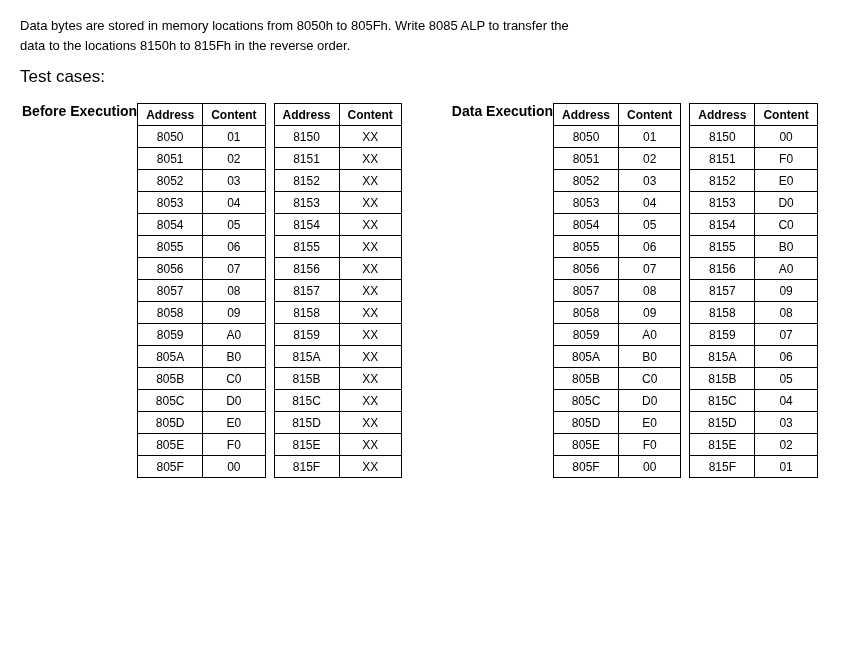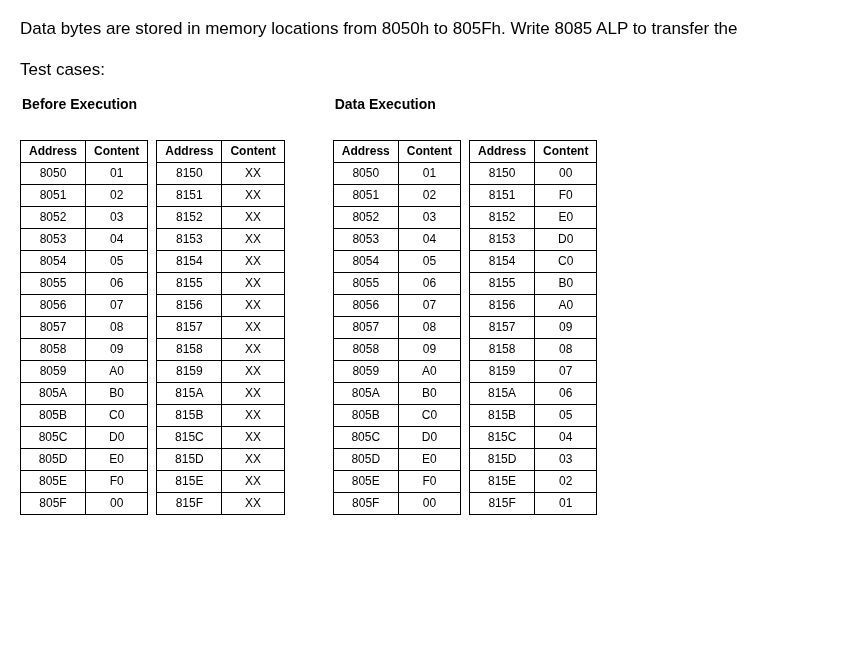--- a/index.html
+++ b/index.html
@@ -6,38 +6,36 @@
     body {
       font-family: Arial, sans-serif;
       font-size: 13px;
       background: #fff;
       color: #000;
       padding: 16px 20px;
       width: 868px;
       min-height: 656px;
     }
     .description {
-      font-size: 17px;
+      font-size: 13px;
       line-height: 1.5;
-      margin-bottom: 18px;
+      margin-bottom: 12px;
       max-width: 820px;
     }
     .test-cases-label {
       font-size: 17px;
       margin-bottom: 16px;
     }
     .tables-container {
       display: flex;
       gap: 0;
       align-items: flex-start;
     }
     .section {
       display: flex;
-      flex-direction: column;
-      gap: 24px;
     }
     .section-title {
       font-weight: bold;
       font-size: 14px;
       margin-bottom: 4px;
       padding-left: 2px;
     }
     .tables-pair {
       display: flex;
       gap: 0;
@@ -66,20 +64,21 @@
     }
     td {
       font-size: 12px;
     }
   </style>
 </head>
 <body>
 
 <div class="description">
   <span>Data bytes are stored in memory locations from 8050h to 805Fh. Write 8085 ALP to transfer the</span><br>
+  <span>data to the locations 8150h to 815Fh in the reverse order.</span>
 </div>
 
 <div class="test-cases-label">Test cases:</div>
 
 <div class="tables-container">
 
   <div class="section">
     <div class="section-title">Before Execution</div>
     <div class="tables-pair">
 

